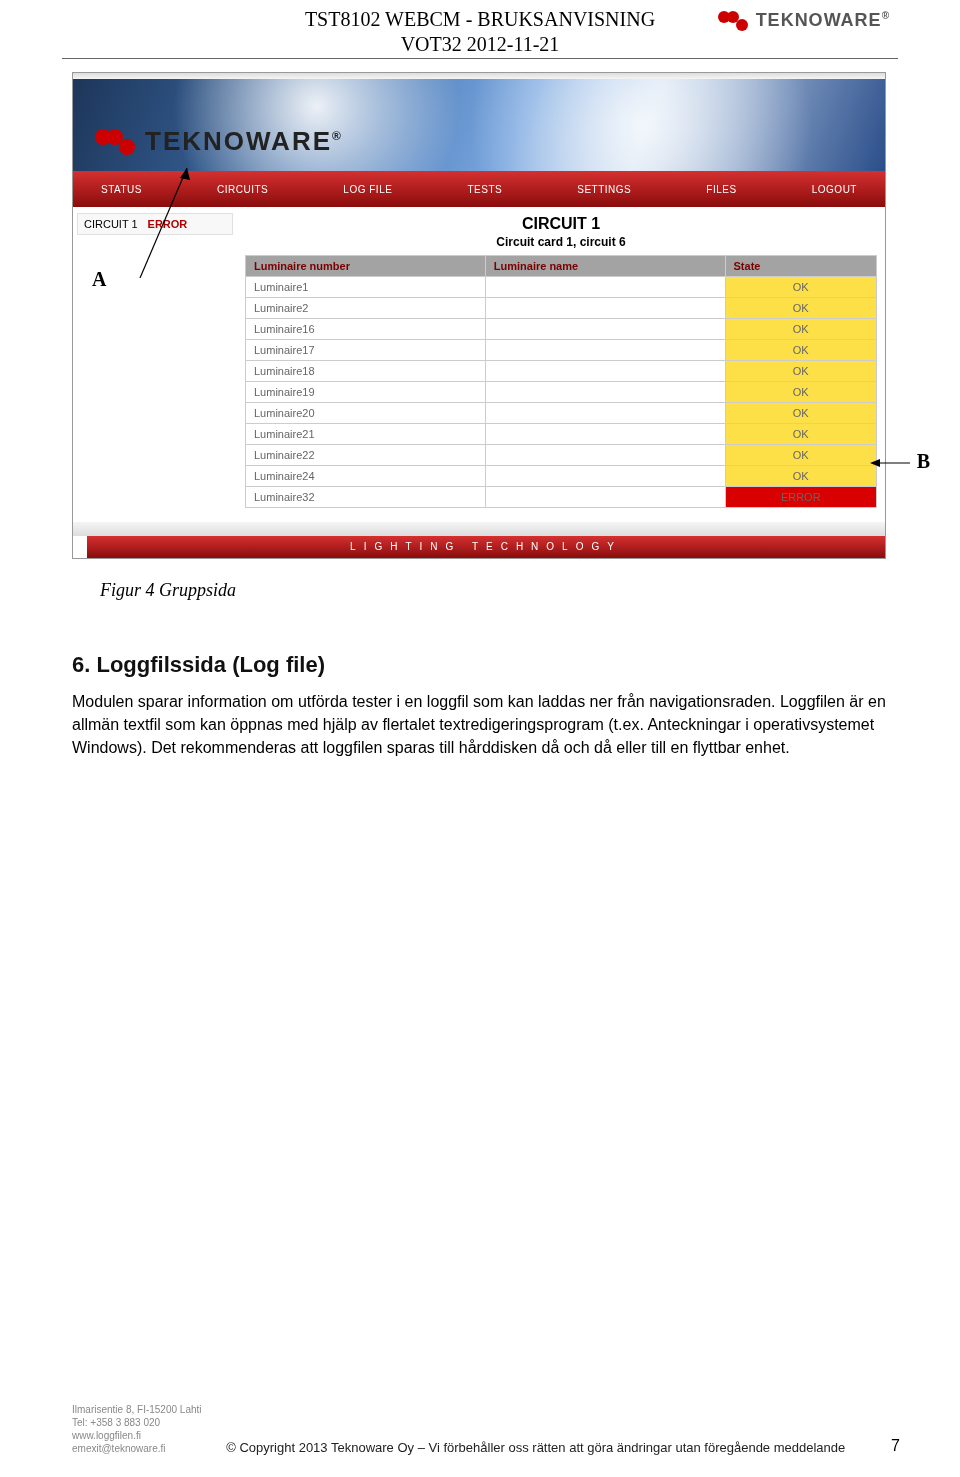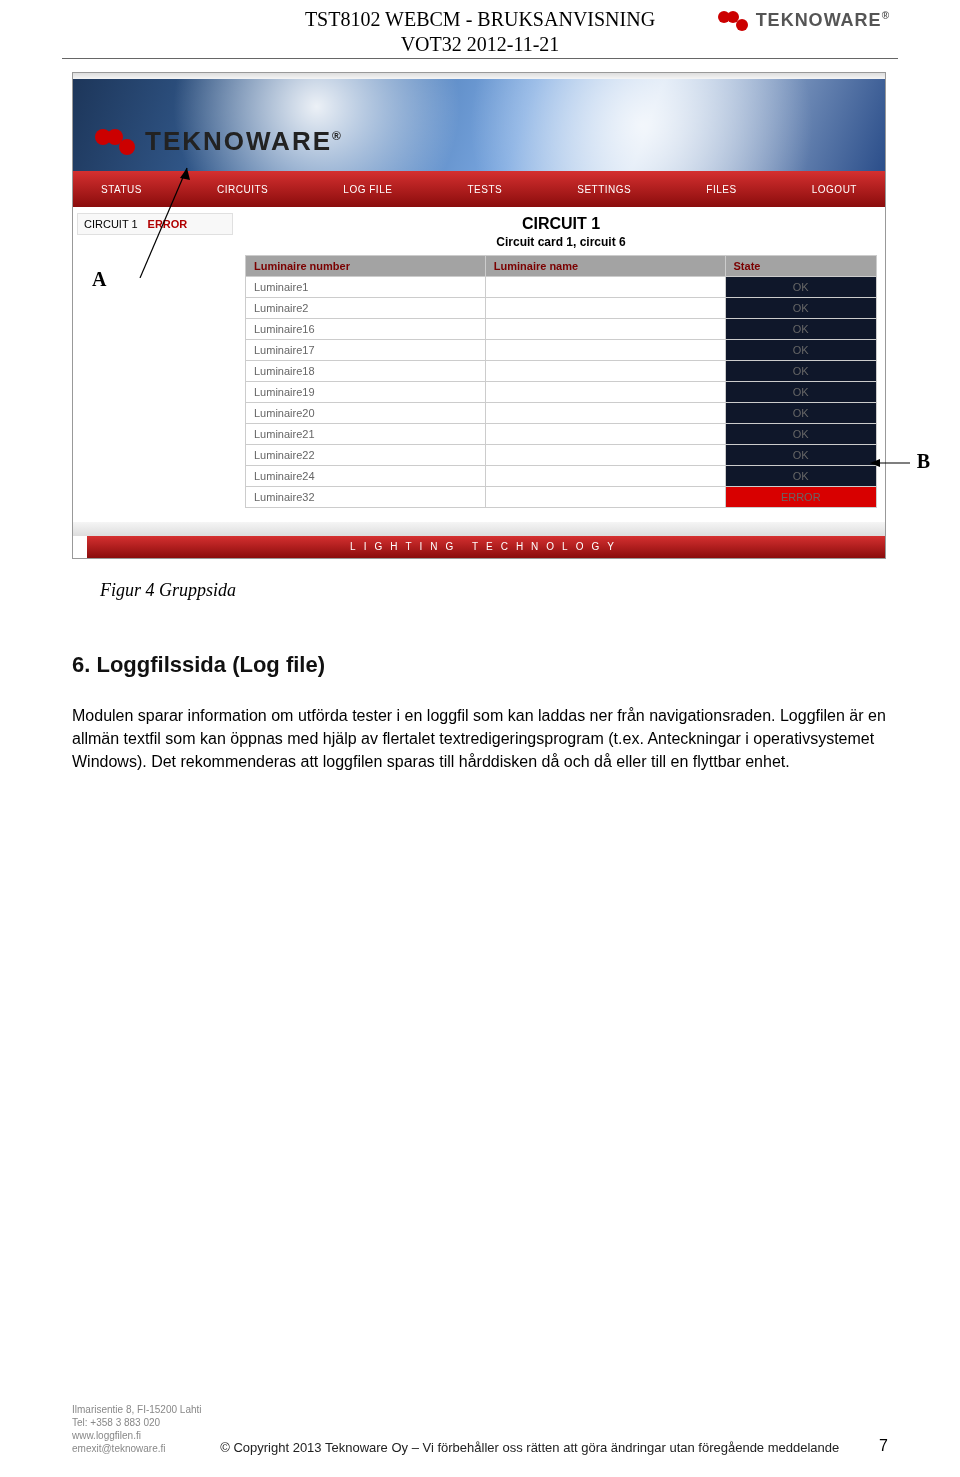--- a/index.html
+++ b/index.html
@@ -33,33 +33,33 @@
   .content { display: flex; background: #fff; }
   .side { width: 164px; padding: 6px 4px; border-right: 0; }
   .side-row { display: flex; gap: 10px; font-size: 11px; padding: 4px 6px; border: 1px solid #e0e0e0; background: #f8f8f8; }
   .side-row .err { color: #b00000; font-weight: bold; }
   .main { flex: 1; padding: 4px 8px 14px 8px; }
   .ctitle1 { text-align: center; font-weight: bold; font-size: 16px; margin: 4px 0 2px; }
   .ctitle2 { text-align: center; font-weight: bold; font-size: 12px; margin-bottom: 6px; }
   table.lum { width: 100%; border-collapse: collapse; font-size: 11px; }
   table.lum th { background: #a3a3a3; border: 1px solid #ccc; padding: 4px 8px; text-align: left; font-weight: bold; color: #7a0000; }
   table.lum td { border: 1px solid #ccc; padding: 4px 8px; color: #666; }
-  td.state-ok { background: #0f172a; color: #004a00; text-align: center; }
+  td.state-ok { background: #fde047; color: #004a00; text-align: center; }
   td.state-err { background: #d80000; color: #400000; text-align: center; }
   .footerbar { height: 22px; background: linear-gradient(to bottom, #d53030 0%, #8a0c0c 100%); color: #fff; font-size: 10px; letter-spacing: 8px; text-align: center; line-height: 22px; margin-left: 14px; }
   .bottomstrip { height: 14px; background: linear-gradient(to bottom, #f5f5f5, #ddd); }
 
   .label-a { position: absolute; top: 268px; left: 92px; font-family: 'Times New Roman', serif; font-weight: bold; font-size: 20px; }
   .label-b { position: absolute; top: 450px; right: 30px; font-family: 'Times New Roman', serif; font-weight: bold; font-size: 20px; }
   .arrow-a { position: absolute; top: 160px; left: 132px; width: 70px; height: 118px; }
   .arrow-b { position: absolute; top: 455px; right: 50px; width: 40px; height: 16px; }
   .caption { position: absolute; top: 580px; left: 100px; font-style: italic; font-family: Georgia, 'Times New Roman', serif; font-size: 18px; text-align: right; }
   .section-h { position: absolute; top: 652px; left: 72px; font-weight: bold; font-size: 22px; font-family: Arial, sans-serif; color: #111; text-align: center; }
-  .body-text { position: absolute; top: 690px; left: 72px; right: 72px; font-size: 16px; line-height: 1.45; margin-top: 14px; }
-  .pg-footer { position: absolute; bottom: 22px; left: 72px; right: 72px; display: flex; justify-content: space-between; align-items: flex-end; }
+  .body-text { position: absolute; top: 690px; left: 72px; right: 72px; font-size: 16px; line-height: 1.45; }
+  .pg-footer { position: absolute; bottom: 22px; left: 72px; right: 60px; display: flex; justify-content: space-between; align-items: flex-end; }
   .addr { font-size: 10px; color: #888; line-height: 1.3; }
   .copy { font-size: 13px; color: #222; text-align: center; flex: 1; }
   .pgnum { font-size: 16px; width: 30px; text-align: right; }
 </style>
 </head>
 <body>
 
 <div class="page">
   <div class="header-lines">
     <div class="hdr1">TST8102 WEBCM - BRUKSANVISNING</div>

